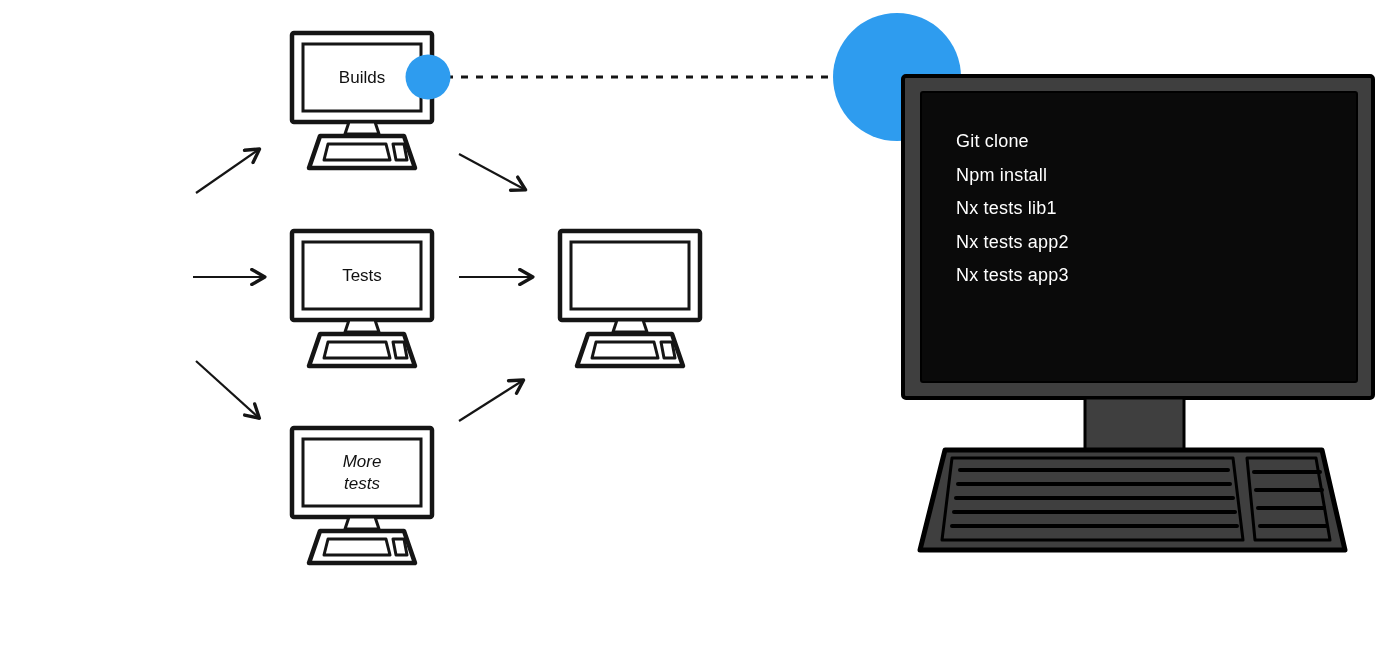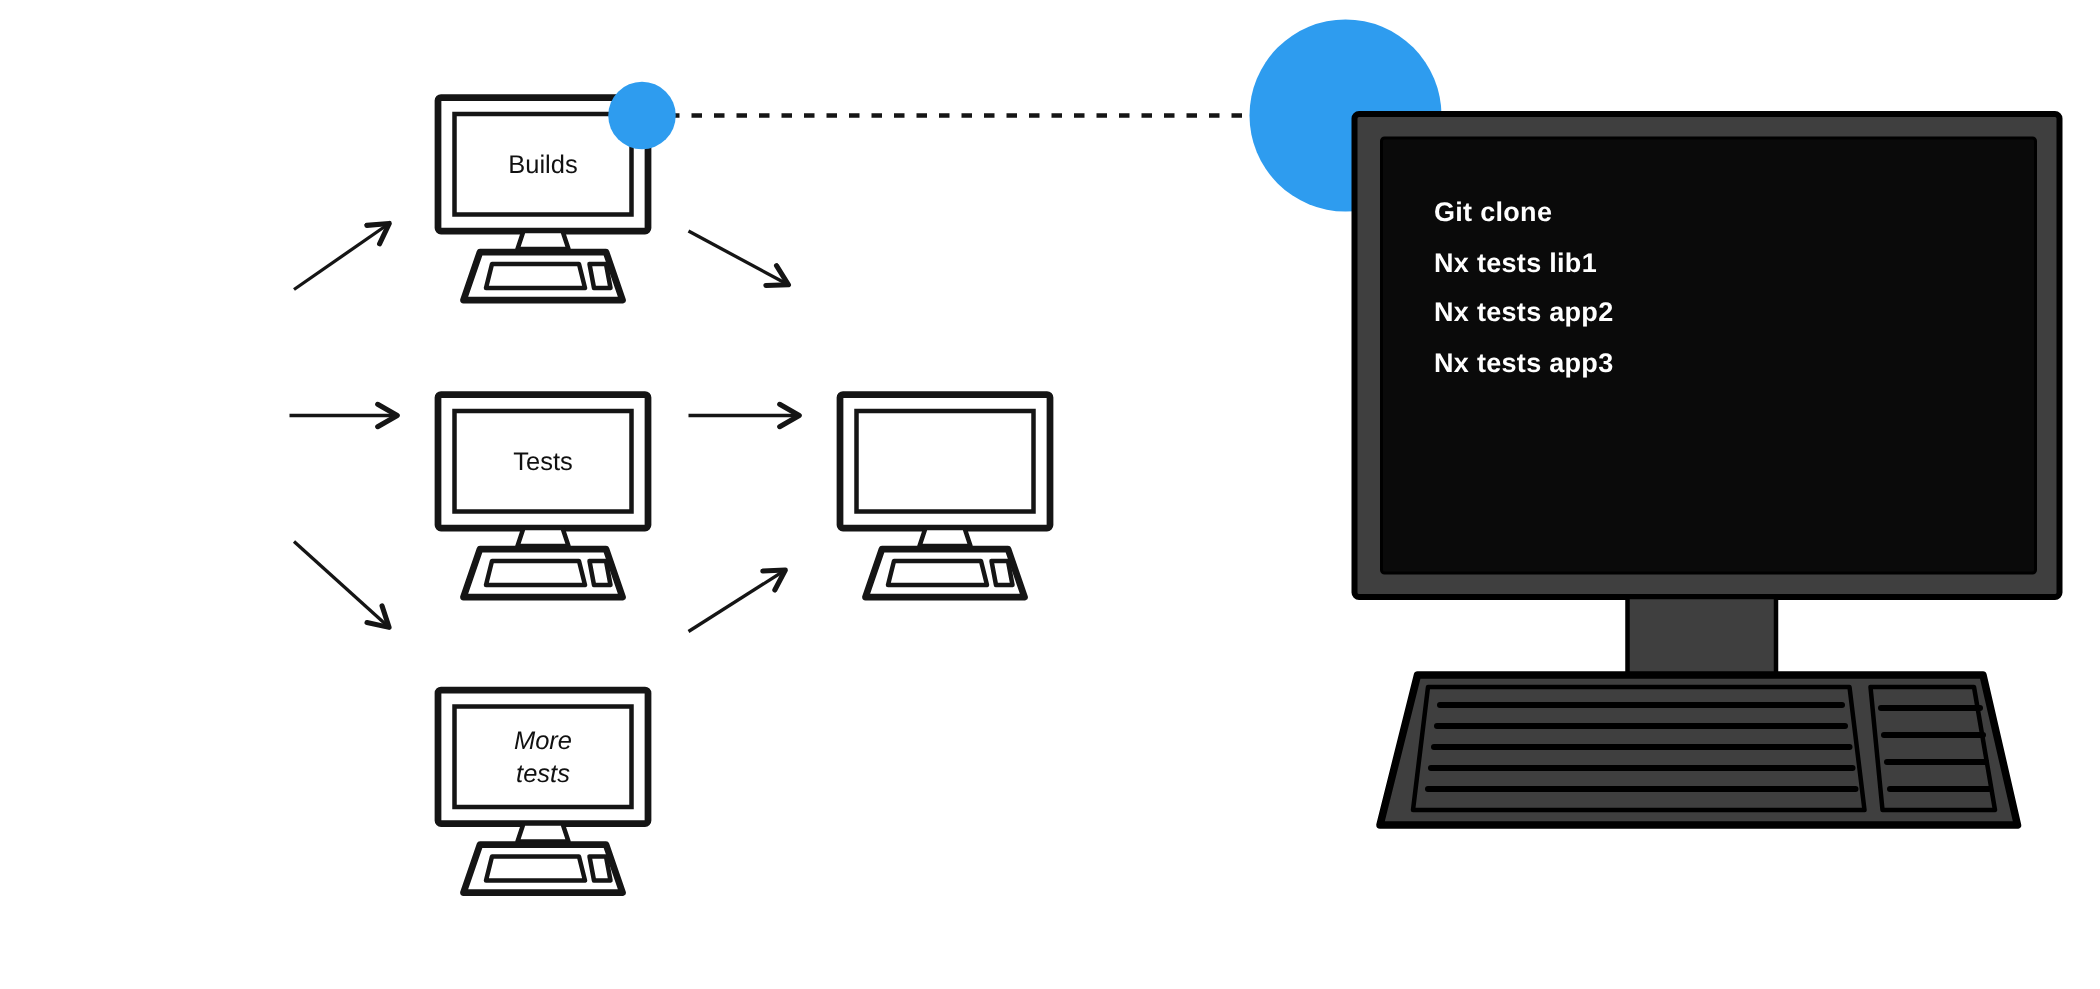--- a/index.html
+++ b/index.html
@@ -8,32 +8,32 @@
     --screen-black:#0A0A0A;
     --line-black:#151515;
     --background:#FFFFFF;
   }
   *{margin:0;padding:0;box-sizing:border-box;}
   body{font-family:"Liberation Sans",sans-serif;background:#fff;}
   .canvas{position:relative;width:1400px;height:659px;background:var(--background);overflow:hidden;}
 
   .overlay{position:absolute;inset:0;width:1400px;height:659px;z-index:2;pointer-events:none;}
 
-  .computer{position:absolute;width:146px;height:142px;z-index:1;margin-top:32px;}
+  .computer{position:absolute;width:146px;height:142px;z-index:1;}
   .computer svg{position:absolute;inset:0;}
   .pc-label{
     position:absolute;left:13px;right:13px;top:13px;height:69px;
     display:flex;align-items:center;justify-content:center;text-align:center;
     font-size:17px;color:#111;white-space:pre-line;line-height:1.25;z-index:1;
   }
 
   .big-computer{position:absolute;left:900px;top:73px;width:478px;height:482px;z-index:3;}
   .big-computer svg{position:absolute;inset:0;}
   .terminal{position:absolute;left:56px;top:52px;z-index:1;}
-  .terminal-line{color:#ffffff;font-size:18px;line-height:33.6px;letter-spacing:0.2px;font-weight:bold;}
+  .terminal-line{color:#ffffff;font-size:18px;line-height:33.6px;letter-spacing:0.2px;}
 </style>
 </head>
 <body>
 
 <svg width="0" height="0" style="position:absolute" aria-hidden="true">
   <defs>
     <symbol id="pc-icon" viewBox="0 0 146 142">
       <rect x="3" y="3" width="140" height="89" rx="2" fill="#fff" stroke="var(--line-black)" stroke-width="4.5"></rect>
       <rect x="14" y="14" width="118" height="67" fill="#fff" stroke="var(--line-black)" stroke-width="3"></rect>
       <path d="M60 92 L86 92 L90 104 L56 104 Z" fill="#fff" stroke="var(--line-black)" stroke-width="3" stroke-linejoin="round"></path>
@@ -119,19 +119,20 @@
       <g stroke="#000" stroke-width="4" stroke-linecap="round">
         <line x1="354" y1="399" x2="420" y2="399"></line>
         <line x1="356" y1="417" x2="422" y2="417"></line>
         <line x1="358" y1="435" x2="424" y2="435"></line>
         <line x1="360" y1="453" x2="426" y2="453"></line>
       </g>
     </svg>
 
     <div class="terminal">
       <div class="terminal-line">Git clone</div>
+      <div class="terminal-line">Npm install</div>
       <div class="terminal-line">Nx tests lib1</div>
       <div class="terminal-line">Nx tests app2</div>
       <div class="terminal-line">Nx tests app3</div>
     </div>
   </div>
 
 </div>
 
 </body></html>

